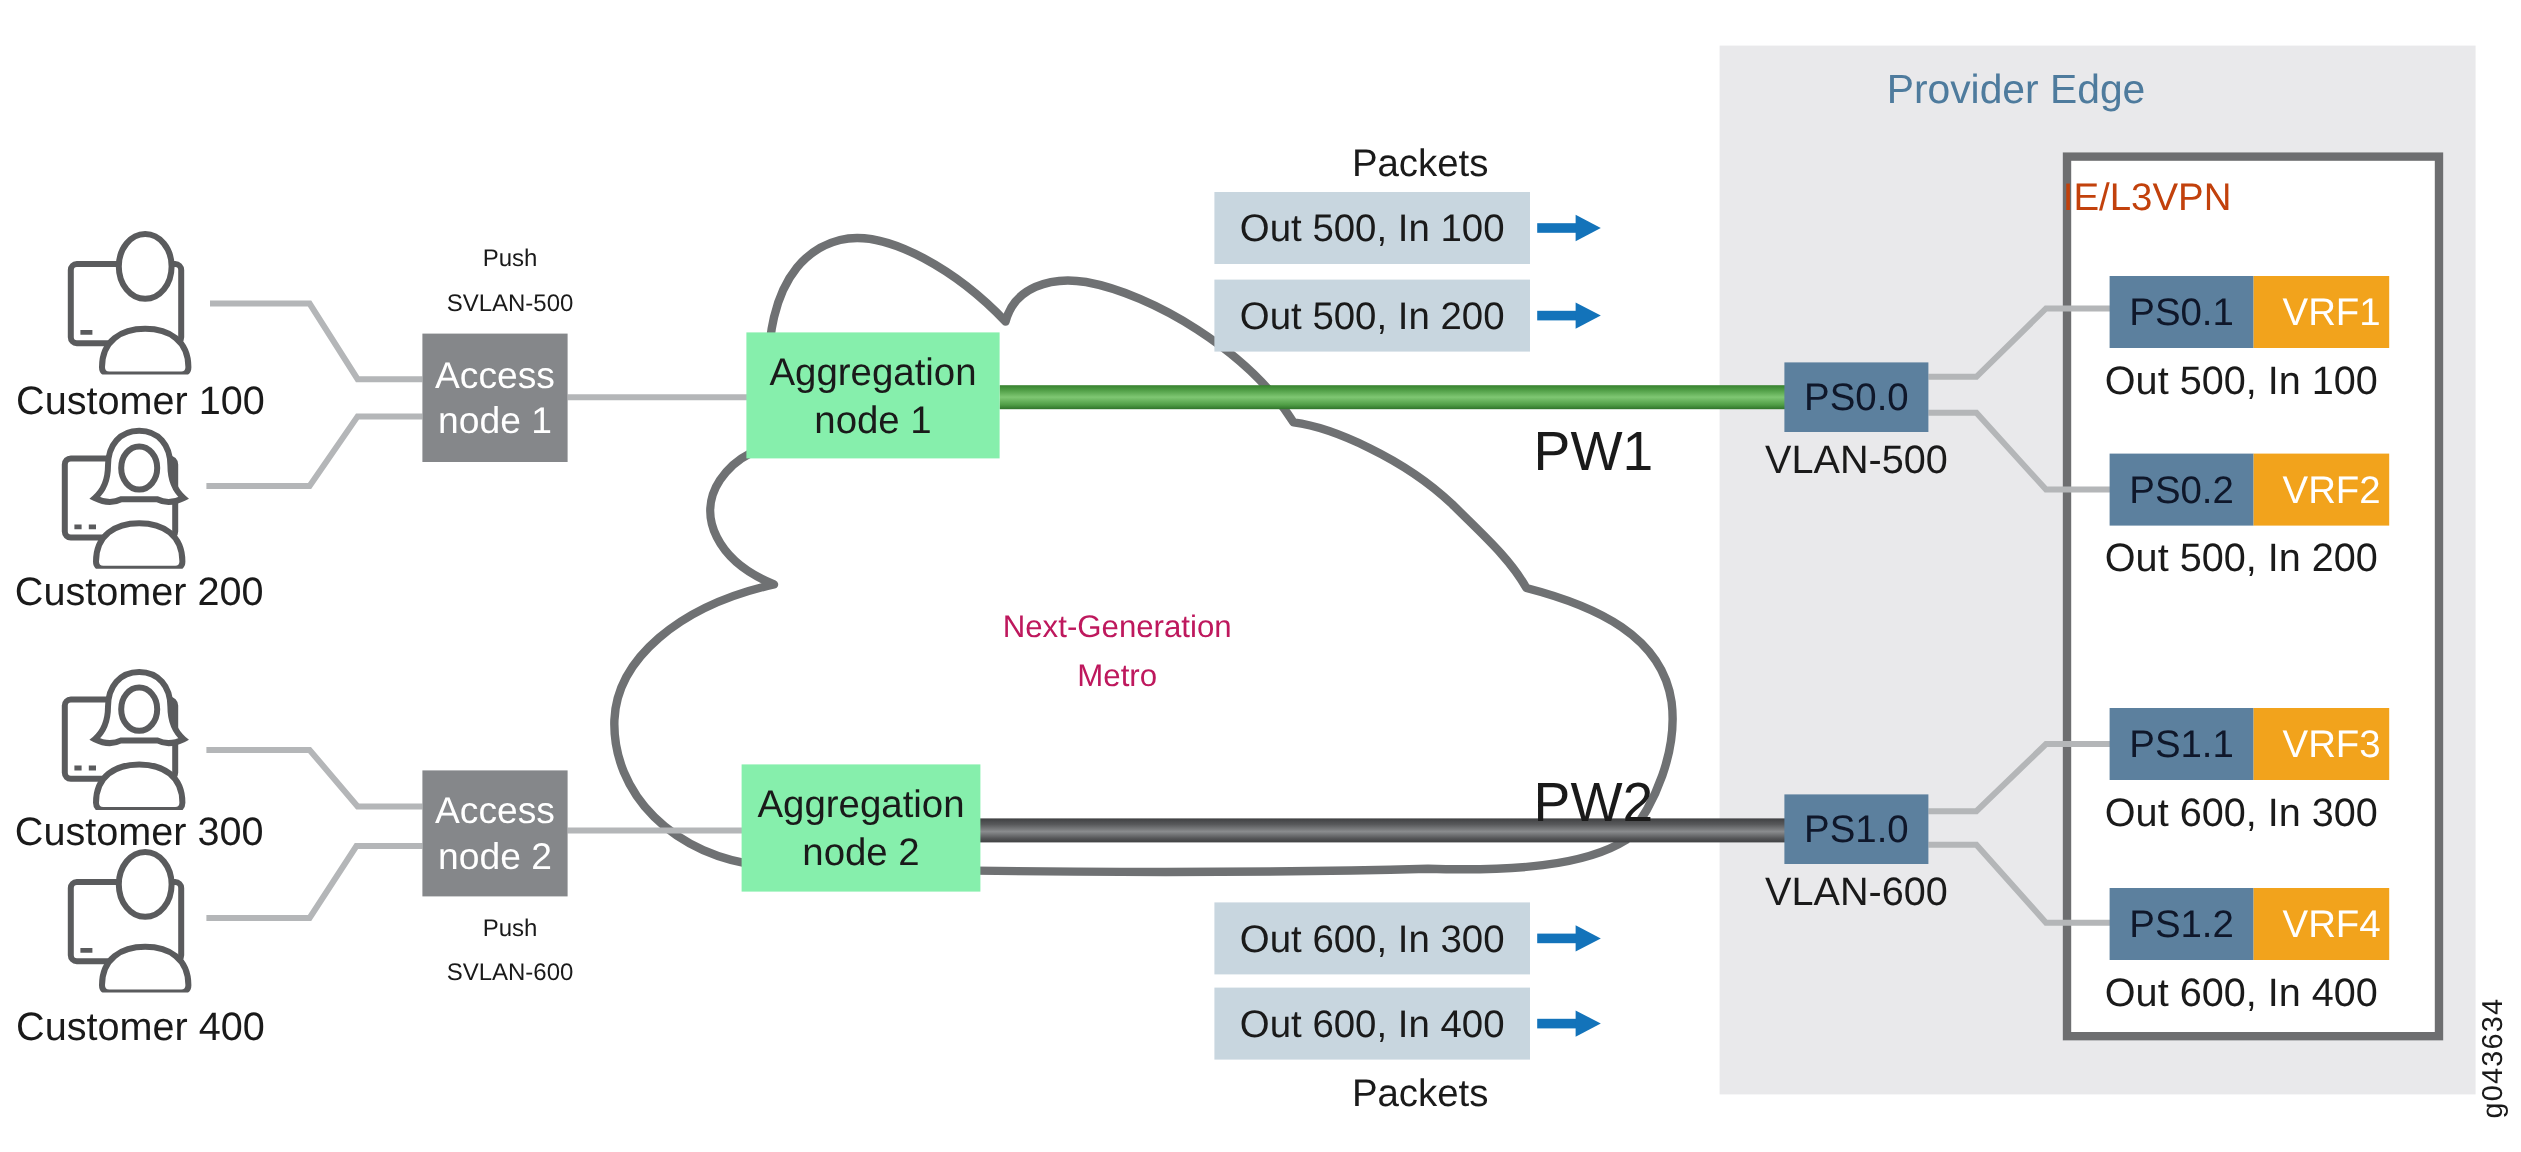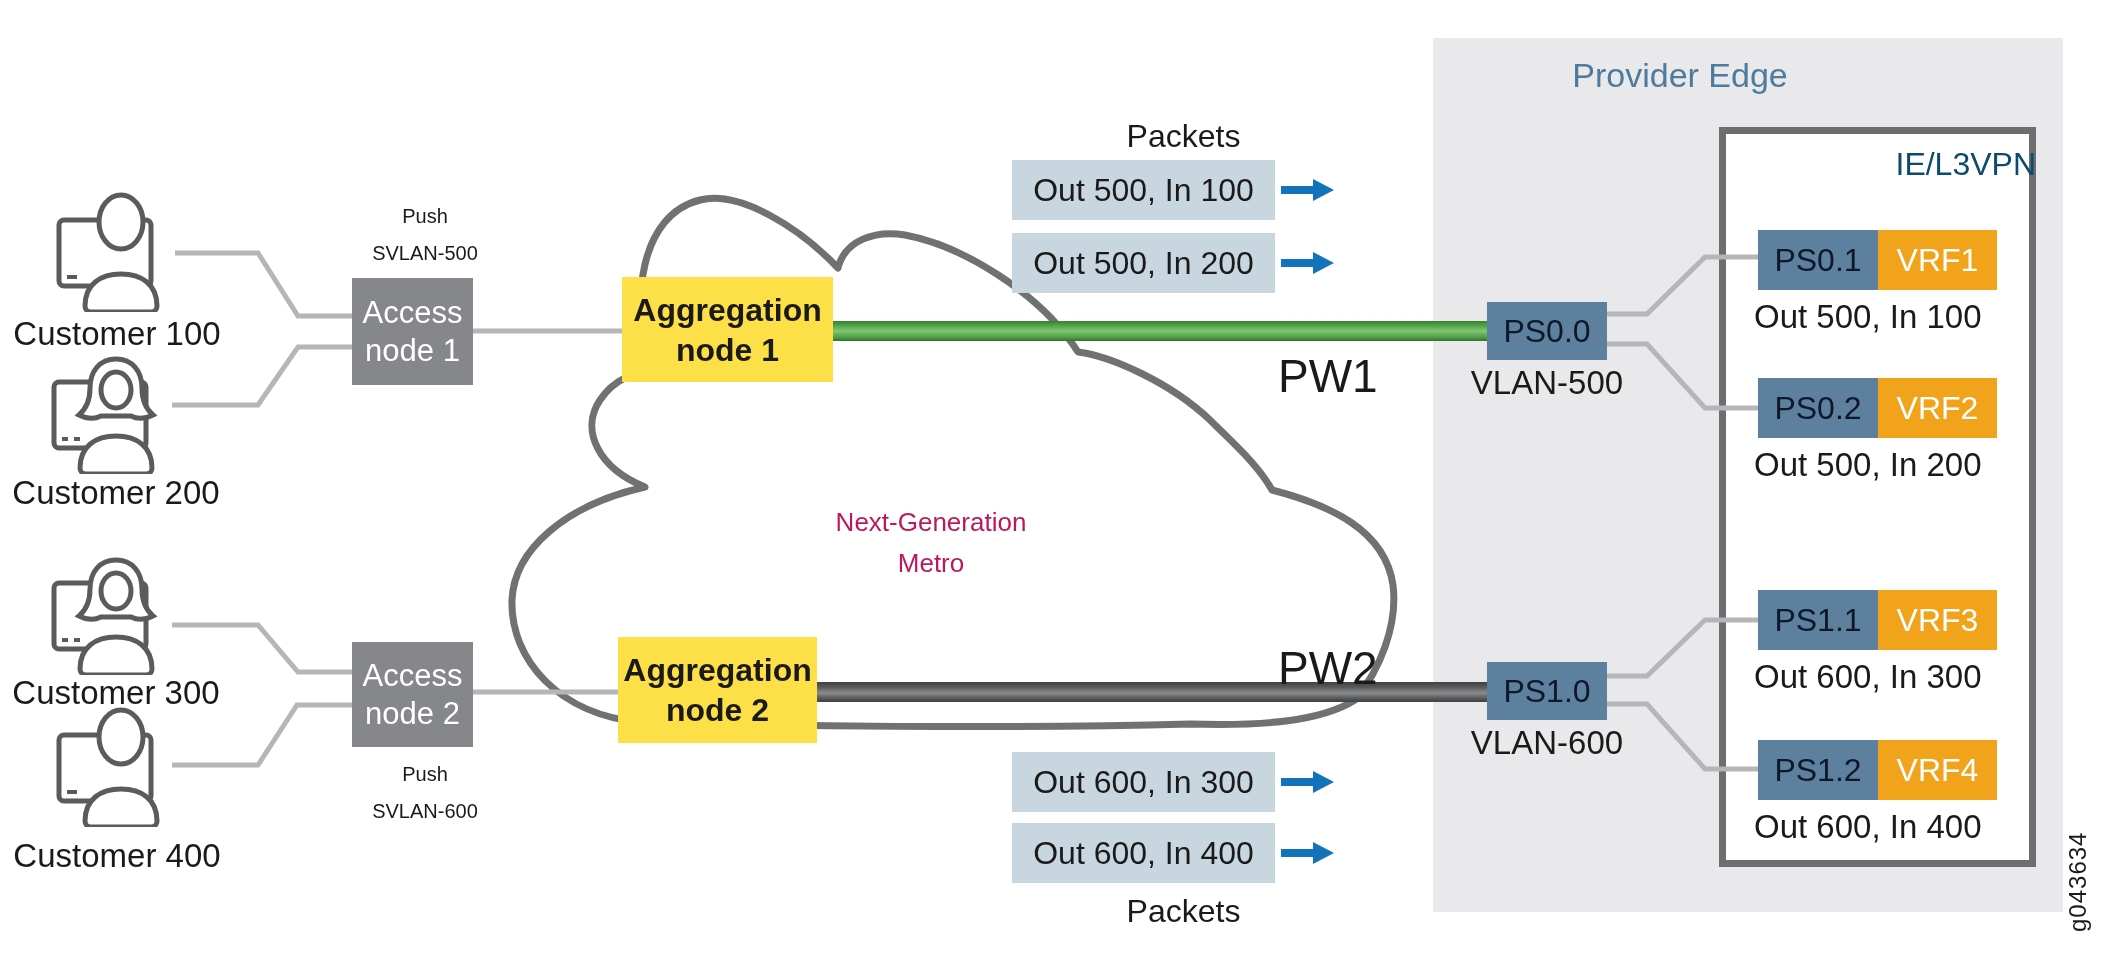--- a/index.html
+++ b/index.html
@@ -6,34 +6,34 @@
   body{font-family:"Liberation Sans", sans-serif;color:#1a1a1a;}
   .stage{position:relative;width:2101px;height:960px;background:#ffffff;overflow:hidden;}
   .abs{position:absolute;}
   .z1{z-index:1;} .z2{z-index:2;} .z3{z-index:3;} .z4{z-index:4;}
 
   .pe-panel{left:1433px;top:38px;width:630px;height:874px;background:#e9e9eb;}
   .pe-title{left:1480px;top:56px;width:400px;text-align:center;font-size:34px;color:#4e7b9d;}
 
   .ie-box{left:1719px;top:127px;width:317px;height:740px;background:#ffffff;
           border:7px solid #6d6e70;box-sizing:border-box;}
-  .ie-title{left:1719px;top:146px;width:317px;text-align:right;font-size:32px;color:#0c4a6e;}
+  .ie-title{left:1719px;top:146px;width:317px;text-align:left;font-size:32px;color:#c2410c;}
 
   .node-dark{background:#85878a;color:#ffffff;text-align:center;font-size:31px;line-height:38px;
              display:flex;flex-direction:column;justify-content:center;}
-  .node-light{background:#fde047;color:#1a1a1a;text-align:center;font-size:32px;line-height:40px;
-              display:flex;flex-direction:column;justify-content:center;font-weight:bold;}
+  .node-light{background:#86efac;color:#1a1a1a;text-align:center;font-size:32px;line-height:40px;
+              display:flex;flex-direction:column;justify-content:center;}
 
   .pkt-box{width:263px;height:60px;background:#c8d6df;text-align:center;font-size:32px;line-height:60px;}
   .pkt-title{width:263px;text-align:center;font-size:32px;left:1052px;}
 
   .ps-chip{width:120px;height:58px;background:#5c809e;color:#0f172a;text-align:center;
            font-size:32px;line-height:58px;}
-  .vrf-chip{width:119px;height:60px;background:#f2a31c;color:#ffffff;text-align:center;
-            font-size:32px;line-height:60px;}
+  .vrf-chip{width:96px;height:60px;background:#f2a31c;color:#ffffff;text-align:center;
+            font-size:32px;line-height:60px;padding-left:17px;}
   .ps-row{display:flex;}
   .ps-row .ps-chip{height:60px;line-height:60px;}
   .traffic{font-size:33px;width:260px;}
 
   .vlan-label{width:240px;text-align:center;font-size:33px;}
   .cust-label{width:240px;text-align:center;font-size:33px;}
   .push-label{width:240px;text-align:center;font-size:20px;line-height:37px;}
   .pw-label{font-size:46px;}
   .cloud-label{width:360px;text-align:center;font-size:26px;line-height:41px;color:#be185d;}
   .fig-id{writing-mode:vertical-rl;transform:rotate(180deg);font-size:24px;letter-spacing:1px;color:#1a1a1a;}

